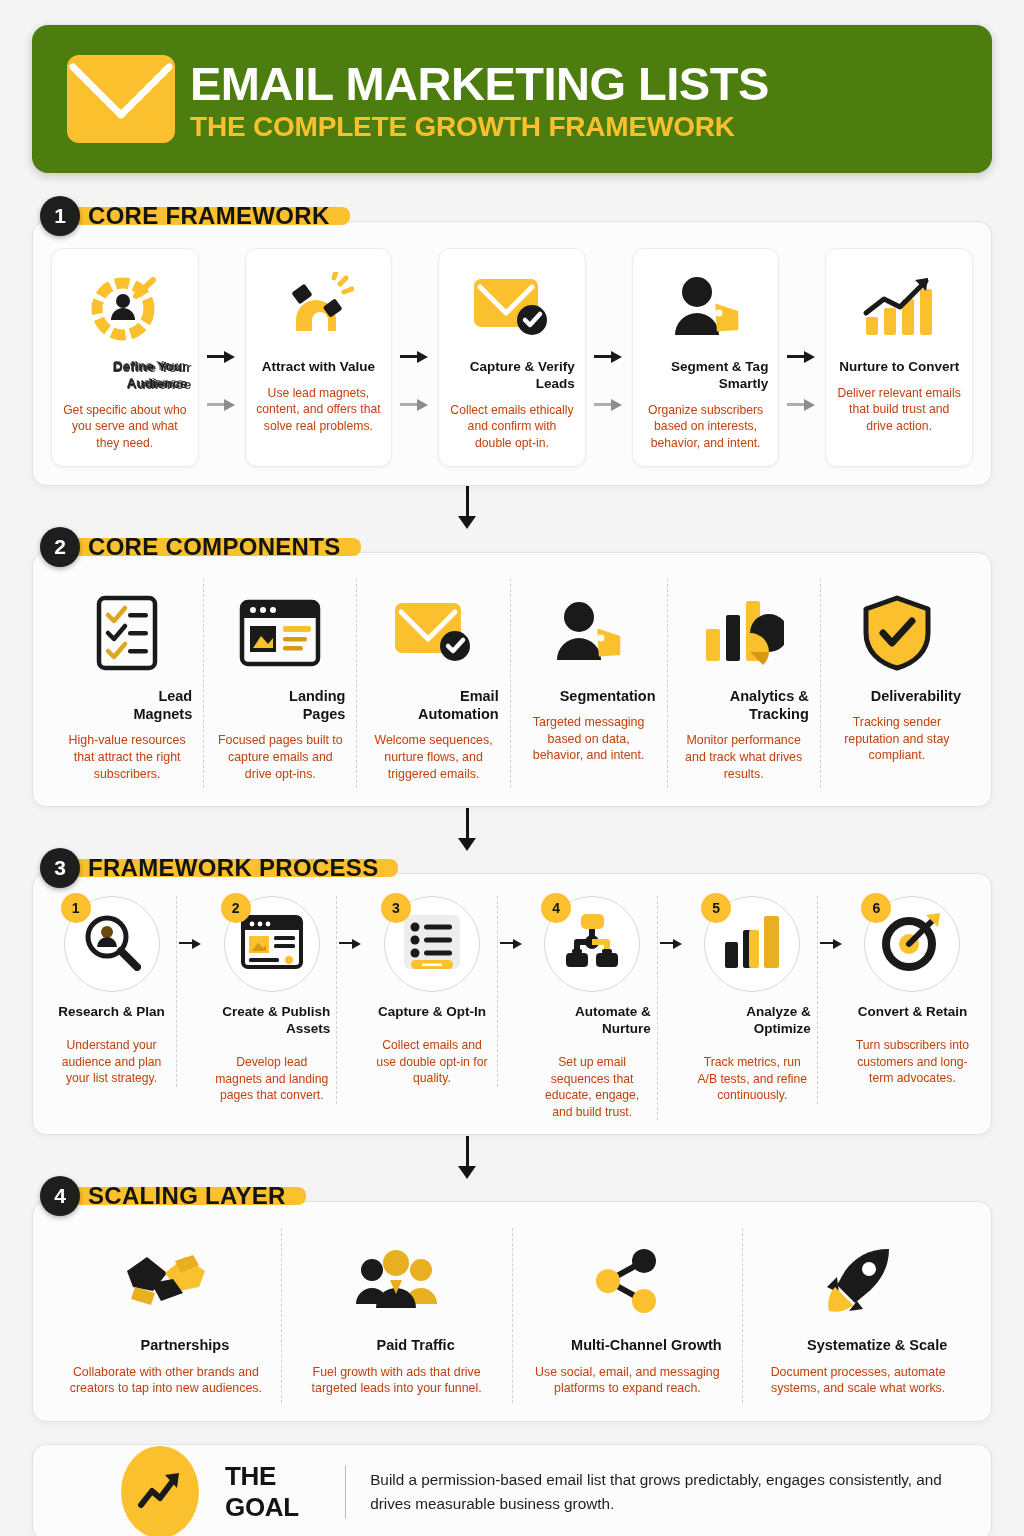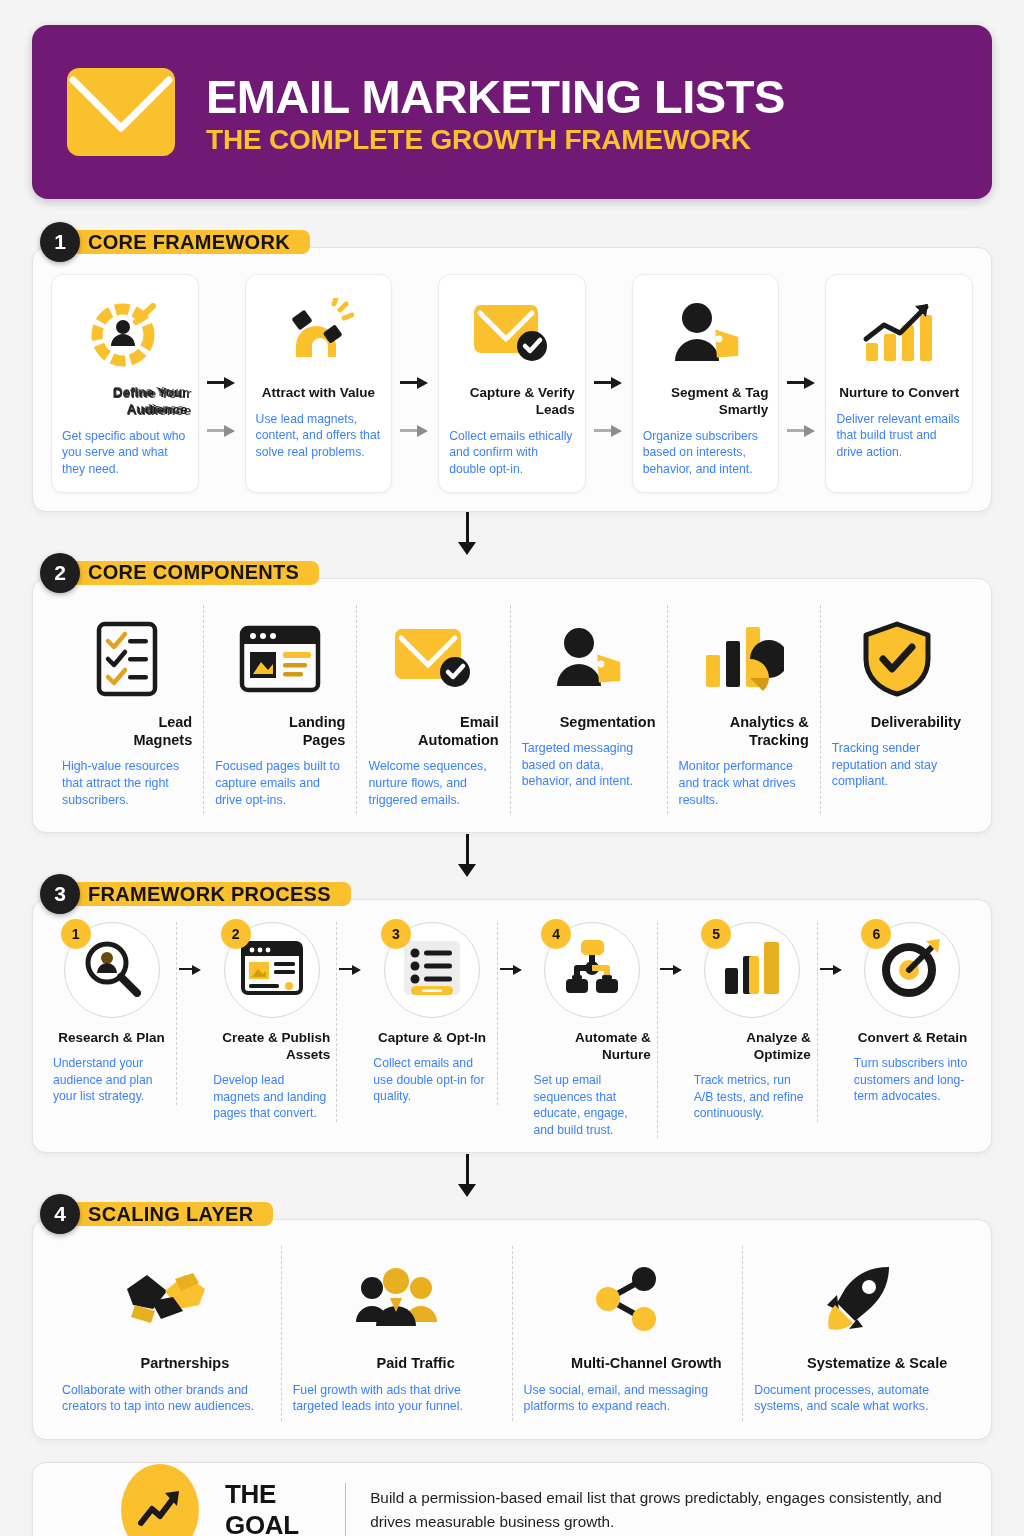--- a/index.html
+++ b/index.html
@@ -7,42 +7,42 @@
     width:1024px; height:1536px;
     background:#F4F4F4;
     font-family:"Liberation Sans", sans-serif;
     color:#1A1A1A;
     overflow:hidden;
   }
   .page{ width:1024px; height:1536px; padding:25px 32px 20px; position:relative; }
 
   
   .header{
-    background:#701a75; border-radius:16px;
-    height:174px; display:flex; align-items:center; gap:26px;
+    background:#4d7c0f; border-radius:16px;
+    height:148px; display:flex; align-items:center; gap:10px;
     padding:0 30px; box-shadow:0 3px 10px rgba(0,0,0,.20);
   }
   .hdr-icon{ width:118px; height:118px; display:flex; align-items:center; justify-content:center; flex:0 0 auto;}
   .hdr-txt{ display:flex; flex-direction:column; justify-content:center; gap:2px; padding-top:4px;}
   .h1{ font-size:47px; font-weight:bold; letter-spacing:-.5px; color:#FFFFFF; line-height:1.05;
        font-family:"Liberation Sans", sans-serif; }
   .h2{ font-size:28px; font-weight:bold; color:#FBC02D; letter-spacing:-.2px; line-height:1.15; }
   .h3{ font-size:16px; color:#EDEDED; padding-top:7px; }
 
   
   .section{ position:relative; margin-top:26px; }
   .sec-head{ display:flex; align-items:center; position:relative; z-index:4; height:34px; margin-left:8px;}
   .sec-num{
     width:40px;height:40px;border-radius:50%;background:#1E1E1E;color:#fff;
     display:flex;align-items:center;justify-content:center;font-size:21px;font-weight:bold;
     position:relative;z-index:5; box-shadow:0 2px 5px rgba(0,0,0,.3);
   }
   .sec-label{
-    background:#FBC02D; color:#141414; font-weight:bold; font-size:20px; letter-spacing:.3px;
-    height:24px; display:flex; align-items:center; padding:0 20px 0 34px; margin-left:-26px;
+    background:#FBC02D; color:#141414; font-weight:bold; font-size:24px; letter-spacing:.3px;
+    height:18px; display:flex; align-items:center; padding:0 20px 0 34px; margin-left:-26px;
     border-radius:8px; position:relative; z-index:4;
   }
   .sec-body{
     background:#FCFCFC; border:1px solid #E3E3E3; border-radius:14px;
     margin-top:-12px; padding:26px 18px 18px; position:relative; z-index:1;
     box-shadow:0 2px 6px rgba(0,0,0,.05);
   }
 
   
   .flow{ display:flex; align-items:stretch; gap:0; }
@@ -55,21 +55,21 @@
   .arrow-glyph{ position:relative; width:30px; height:12px; }
   .arrow-glyph:before{ content:""; position:absolute; left:0; top:4px; width:20px; height:3px; background:#1A1A1A; }
   .arrow-glyph:after{ content:""; position:absolute; left:17px; top:0; border-left:11px solid #1A1A1A;
                       border-top:6px solid transparent; border-bottom:6px solid transparent; }
   .arrow-ghost{ position:absolute; top:calc(50% + 42px); left:50%; transform:translateX(-50%); opacity:.55;}
   .arrow-ghost .arrow-glyph:before{ background:#707070; }
   .arrow-ghost .arrow-glyph:after{ border-left-color:#333; }
 
   .icon-box{ height:86px; display:flex; align-items:center; justify-content:center; }
   .card-title{ font-size:13.5px; font-weight:bold; text-align:right; line-height:1.25; margin-top:8px; color:#141414;}
-  .card-desc{ font-size:12.2px; text-align:left; line-height:1.36; margin-top:9px; color:#3b82f6;}
+  .card-desc{ font-size:12.2px; text-align:center; line-height:1.36; margin-top:9px; color:#c2410c;}
 
   .glitch{ position:relative; display:inline-block; }
   .glitch .g2{ position:absolute; left:-3px; top:1px; opacity:.85; transform:scaleX(1.06); color:#222;}
   .glitch .g3{ position:absolute; left:3px; top:-1px; opacity:.7; transform:scaleX(.94); color:#333;}
 
   
   .grid{ display:flex; align-items:stretch; }
   .grid-cell{ flex:1 1 0; padding:8px 11px 6px; display:flex; flex-direction:column; align-items:center;
               border-right:1px dashed #CFCFCF; }
   .grid-cell:last-child{ border-right:none; }
@@ -89,21 +89,21 @@
   .proc-badge{
     position:absolute; left:-4px; top:-4px; width:30px;height:30px;border-radius:50%;
     background:#FBC02D; color:#141414; font-size:14px; font-weight:bold;
     display:flex; align-items:center; justify-content:center; z-index:3;
   }
   .proc-arrow{ flex:0 0 30px; display:flex; align-items:center; justify-content:center; height:96px; }
   .proc-arrow .arrow-glyph{ width:26px; }
   .proc-arrow .arrow-glyph:before{ width:16px; height:2px; }
   .proc-arrow .arrow-glyph:after{ left:13px; border-left-width:9px; border-top-width:5px; border-bottom-width:5px; top:1px;}
   .proc-step .card-title{ font-size:13.5px; margin-top:12px; }
-  .proc-step .card-desc{ font-size:12.2px; margin-top:8px; }
+  .proc-step .card-desc{ font-size:12.2px; margin-top:16px; }
 
   
   .connector{ height:44px; display:flex; align-items:center; justify-content:center; position:relative; }
   .vline{ width:3px; background:#141414; height:30px; }
   .vhead{ width:0;height:0;border-left:9px solid transparent;border-right:9px solid transparent;border-top:13px solid #141414;}
   .connector-inner{ display:flex; flex-direction:column; align-items:center; margin-left:-90px;}
 
   
   .goal{
     margin-top:22px; background:#FCFCFC; border:1px solid #E3E3E3; border-radius:14px;

